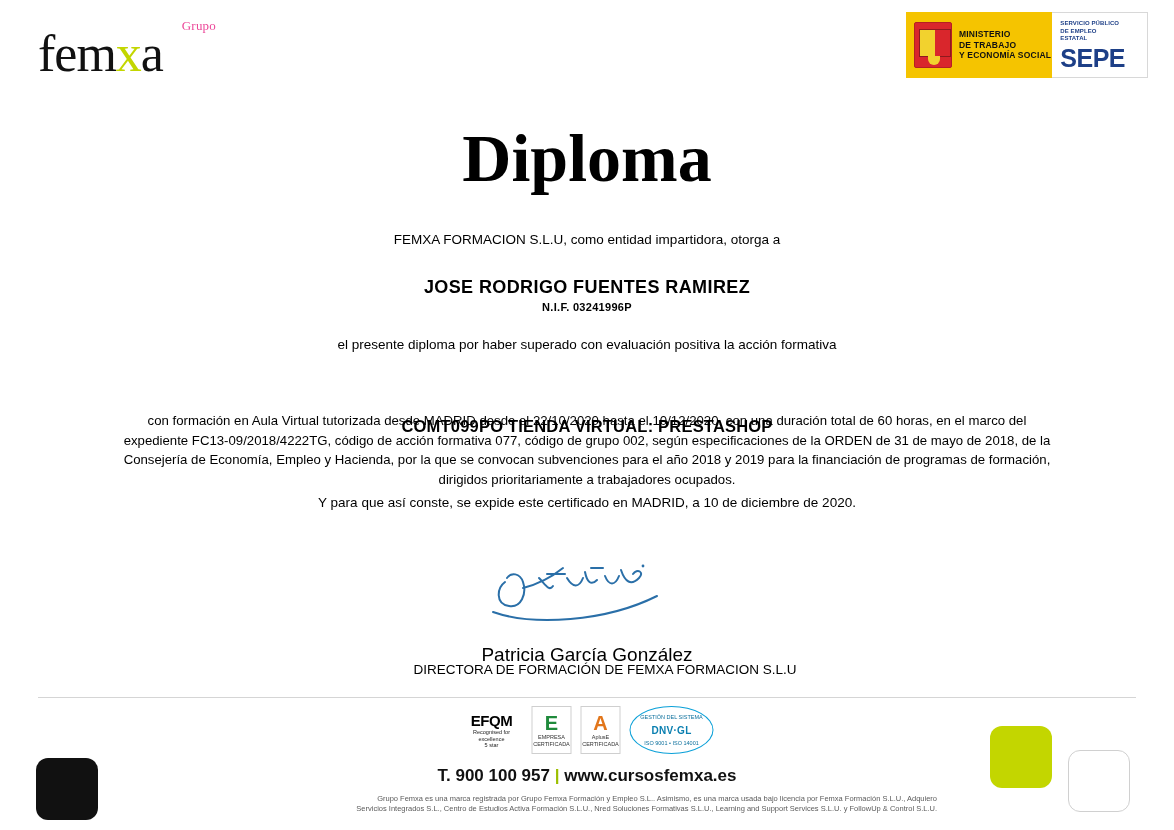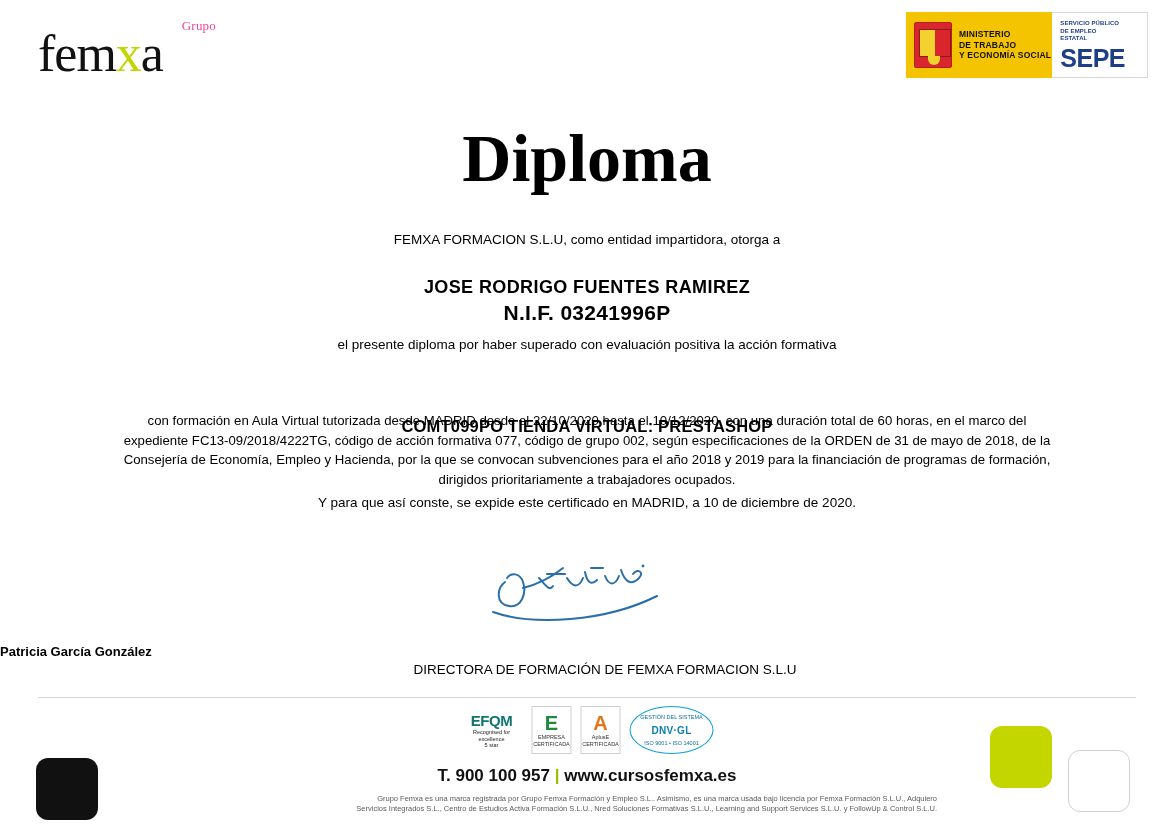--- a/index.html
+++ b/index.html
@@ -191,21 +191,21 @@
 
   .line-entidad { top: 232px; font-size: 13.5px; }
   .line-name {
     top: 277px;
     font-size: 18px;
     font-weight: bold;
     letter-spacing: .4px;
   }
   .line-nif {
     top: 301px;
-    font-size: 21px;
+    font-size: 11px;
     font-weight: bold;
     letter-spacing: .3px;
   }
   .line-superado { top: 337px; font-size: 13.5px; }
   .line-course {
     top: 371px;
     font-size: 16.5px;
     font-weight: bold;
     letter-spacing: .2px;
     margin-top: 46px;
@@ -225,22 +225,22 @@
     left: 50%;
     transform: translateX(-50%);
     top: 548px;
     width: 200px;
     height: 80px;
   }
   .sig-name {
     position: absolute;
     left: 0; right: 0;
     top: 644px;
-    font-size: 13px;
-    font-weight: bold;
+    text-align: center;
+    font-size: 19px;
   }
   .sig-role {
     position: absolute;
     left: 0; right: 0;
     top: 662px;
     text-align: center;
     font-size: 13.5px;
     padding-left: 36px;
   }
 
@@ -267,21 +267,21 @@
     text-align: center;
     font-size: 5.5px;
     line-height: 6.5px;
     color: #222;
     padding-top: 2px;
   }
   .efqm .efqm-word {
     font-size: 15px;
     font-weight: bold;
     letter-spacing: -.5px;
-    color: #0f766e;
+    color: #000000;
     display: block;
     line-height: 17px;
   }
   .cert-box {
     width: 40px; height: 48px;
     border: 1px solid #cfcfcf;
     display: flex;
     flex-direction: column;
     align-items: center;
     justify-content: center;

